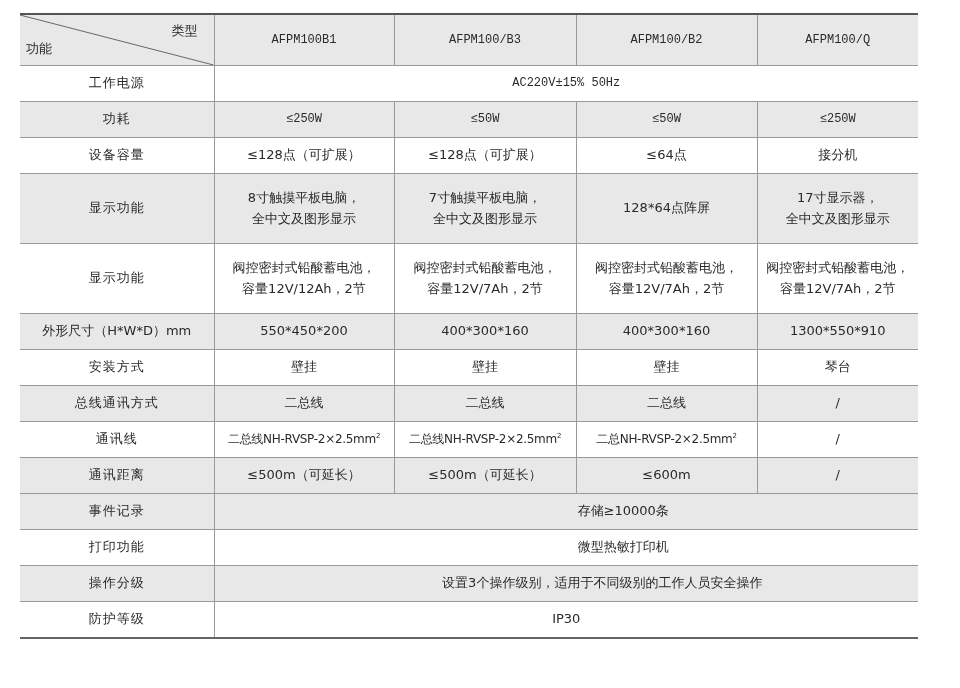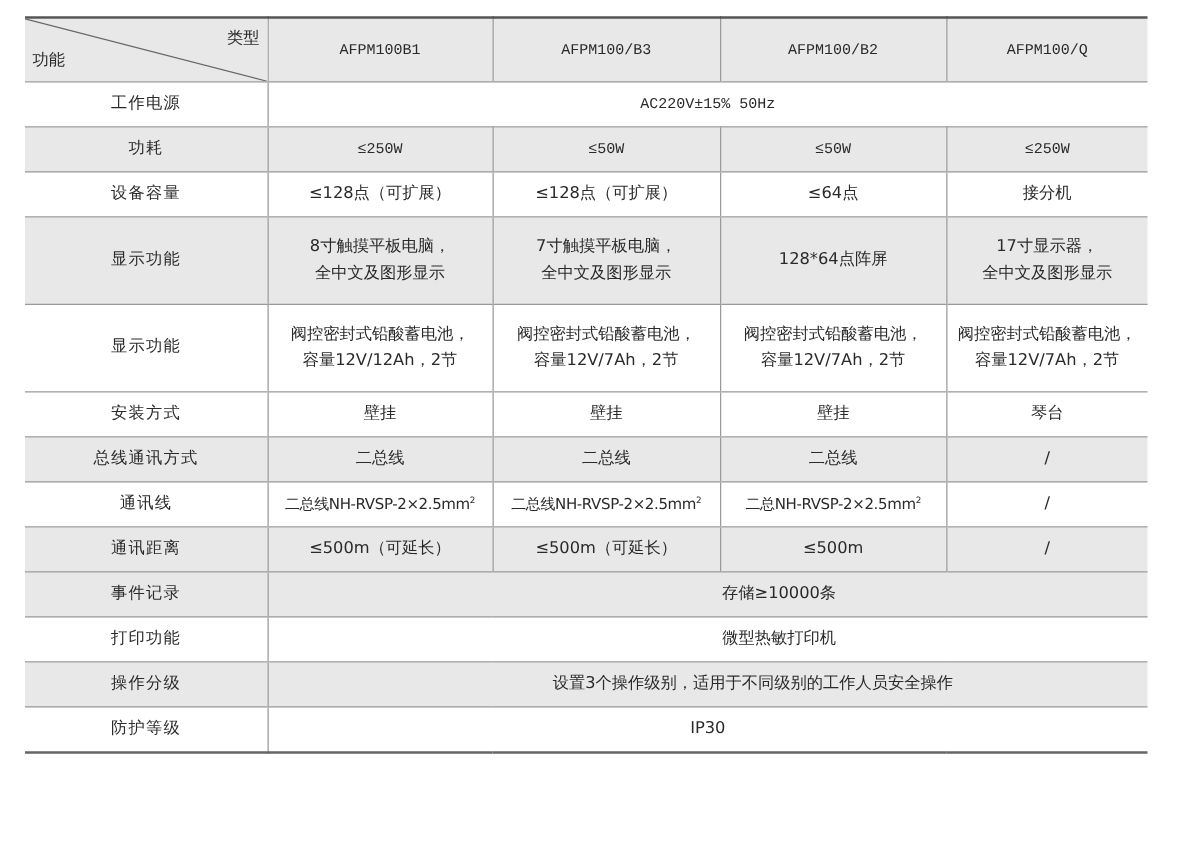--- a/index.html
+++ b/index.html
@@ -15,21 +15,21 @@
   table.spec { border-top: 2px solid #555; border-bottom: 2px solid #666; }
   table.spec td { border-bottom: 1px solid #999; text-align: center; vertical-align: middle;
                   padding: 0; line-height: 1.55; }
   table.spec td + td { border-left: 1px solid #9a9a9a; }
   table.spec tr.g td { background: #e8e8e8; }
   table.spec tr.w td { background: #ffffff; }
   .mono { font-family: Liberation Mono, monospace; font-size: 12px; }
   .hdr td { height: 50px; }
   .corner { position: relative; }
   .corner svg { position: absolute; left: 0; top: 0; width: 100%; height: 100%; }
-  .corner .tr { position: absolute; right: 6px; top: 6px; font-size: 13px; }
+  .corner .tr { position: absolute; right: 16px; top: 6px; font-size: 13px; }
   .corner .bl { position: absolute; left: 6px; bottom: 6px; font-size: 13px; }
   tr.r36 td { height: 35px; }
   tr.r70 td { height: 69px; }
   td.left { text-align: left; padding-left: 4px; }
   td.label { letter-spacing: 1px; }
   td.merged { text-align: left; }
   .sup { font-size: 7px; vertical-align: super; }
   .small { font-size: 12px; letter-spacing: -0.3px; }
 </style>
 </head>
@@ -112,20 +112,27 @@
     <td class="left">
       <div>阀控密封式铅酸蓄电池，</div>
       <div>容量12V/7Ah，2节</div>
     </td>
     <td class="left">
       <div>阀控密封式铅酸蓄电池，</div>
       <div>容量12V/7Ah，2节</div>
     </td>
   </tr>
 
+  <tr class="g r36">
+    <td>外形尺寸（H*W*D）mm</td>
+    <td>550*450*200</td>
+    <td>400*300*160</td>
+    <td>400*300*160</td>
+    <td>1300*550*910</td>
+  </tr>
 
   <tr class="w r36">
     <td class="label">安装方式</td>
     <td>壁挂</td>
     <td>壁挂</td>
     <td>壁挂</td>
     <td>琴台</td>
   </tr>
 
   <tr class="g r36">
@@ -141,21 +148,21 @@
     <td class="small"><span>二总线NH-RVSP-2×2.5mm</span><span class="sup">2</span></td>
     <td class="small"><span>二总线NH-RVSP-2×2.5mm</span><span class="sup">2</span></td>
     <td class="small"><span>二总NH-RVSP-2×2.5mm</span><span class="sup">2</span></td>
     <td><span>/</span></td>
   </tr>
 
   <tr class="g r36">
     <td class="label">通讯距离</td>
     <td>≤500m（可延长）</td>
     <td>≤500m（可延长）</td>
-    <td>≤500m</td>
+    <td>≤600m</td>
     <td>/</td>
   </tr>
 
 
   <tr class="g r36">
     <td class="label">事件记录</td>
     <td colspan="4" class="merged" style="padding-left:114px;">存储≥10000条</td>
   </tr>
 
   <tr class="w r36">

